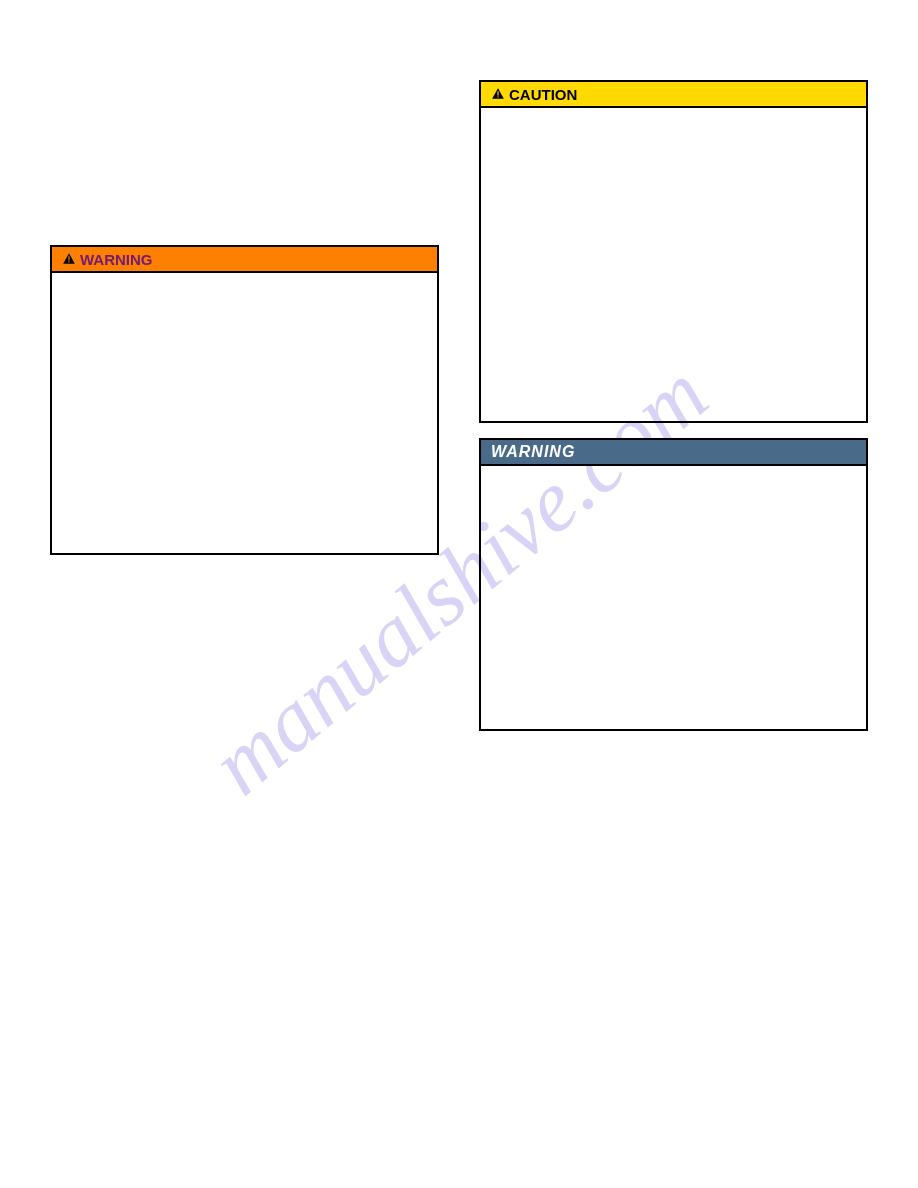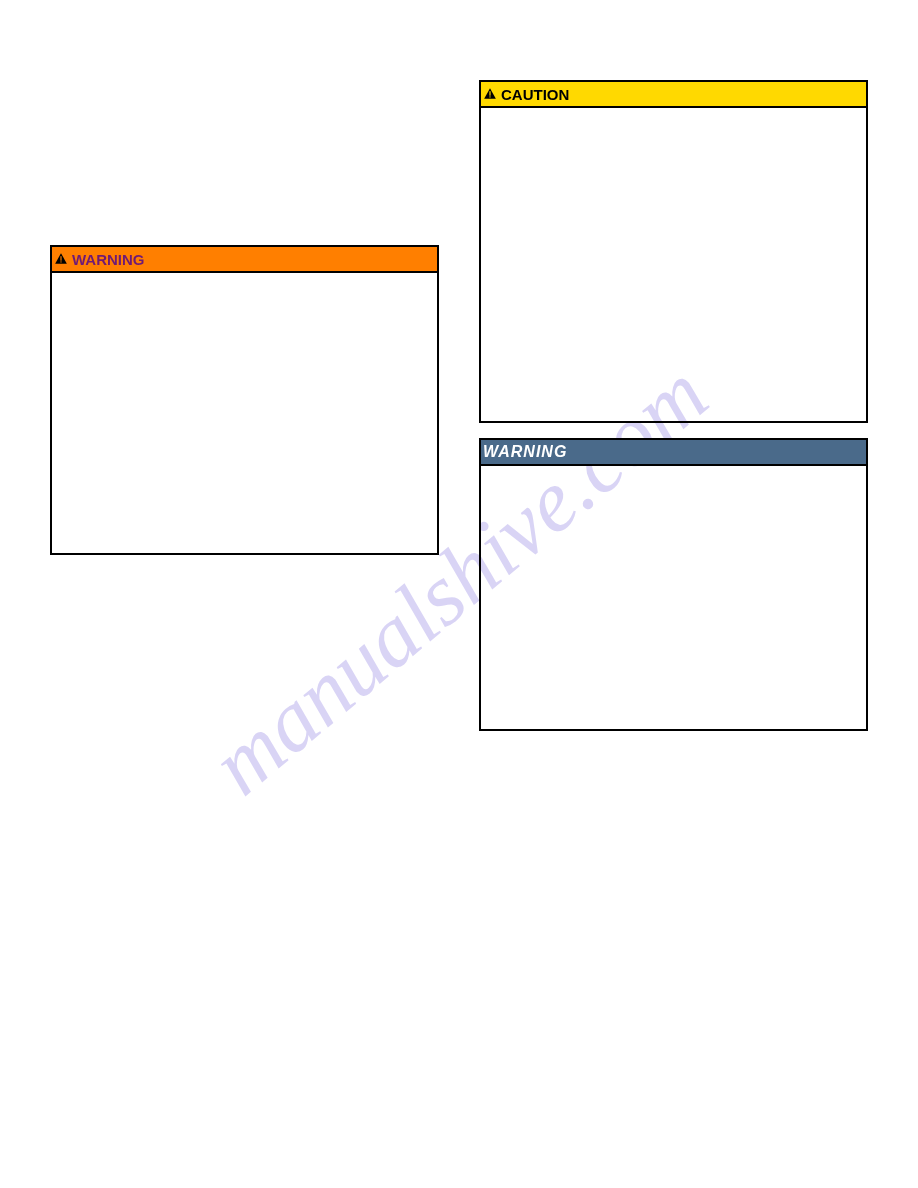--- a/index.html
+++ b/index.html
@@ -44,21 +44,21 @@
       flex: 1;
     }
     .column-left {
       padding-top: 165px;
     }
     .box {
       border: 2px solid black;
       margin-bottom: 15px;
     }
     .box-header {
-      padding: 3px 2px;
+      padding: 3px 10px;
       font-size: 15px;
       display: flex;
       align-items: center;
       gap: 4px;
       border-bottom: 2px solid black;
       height: 26px;
     }
     .warning-header {
       background: #ff7f00;
       color: #701a75;

